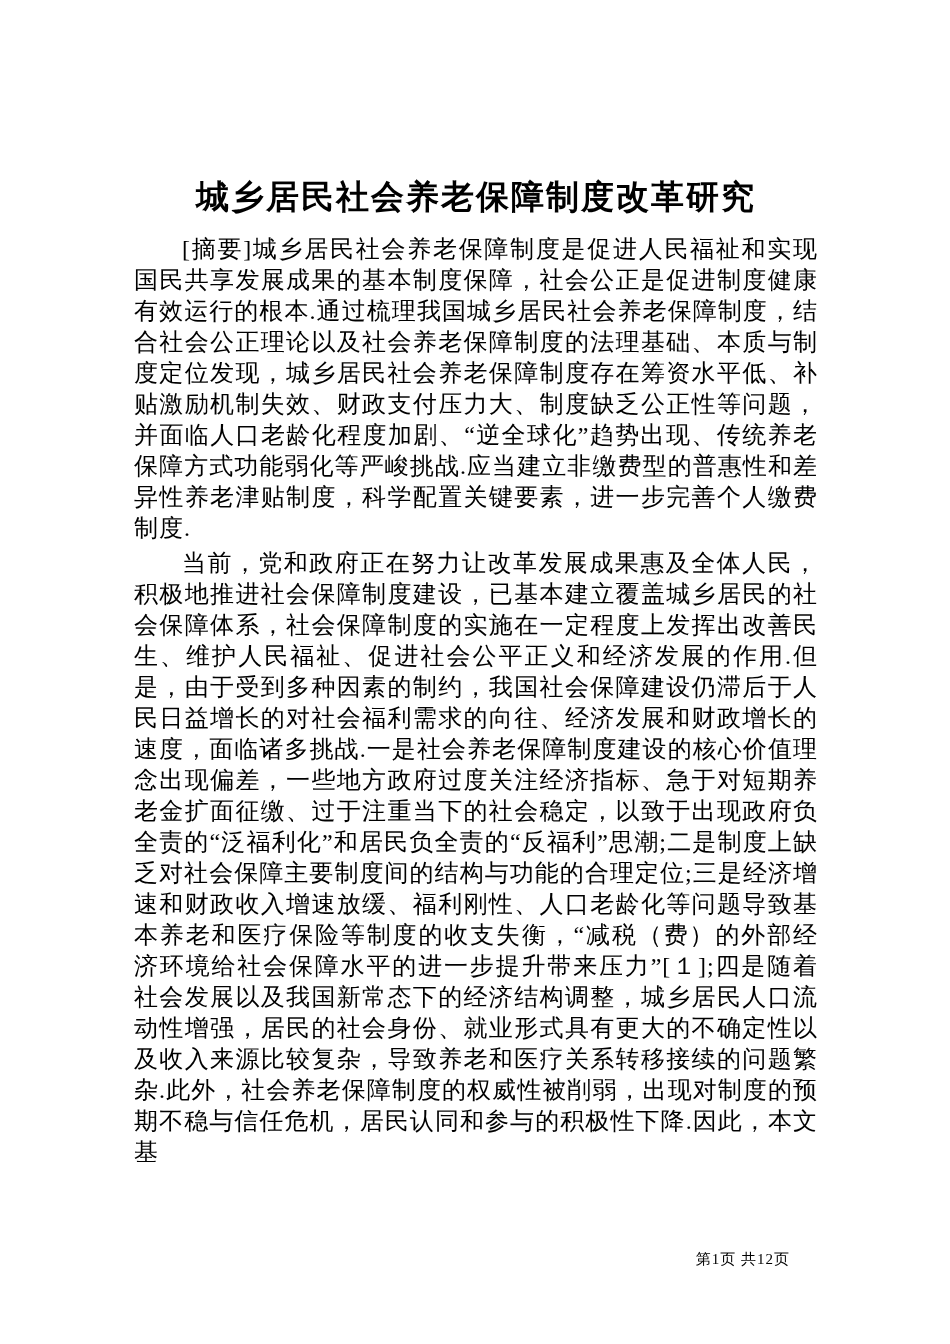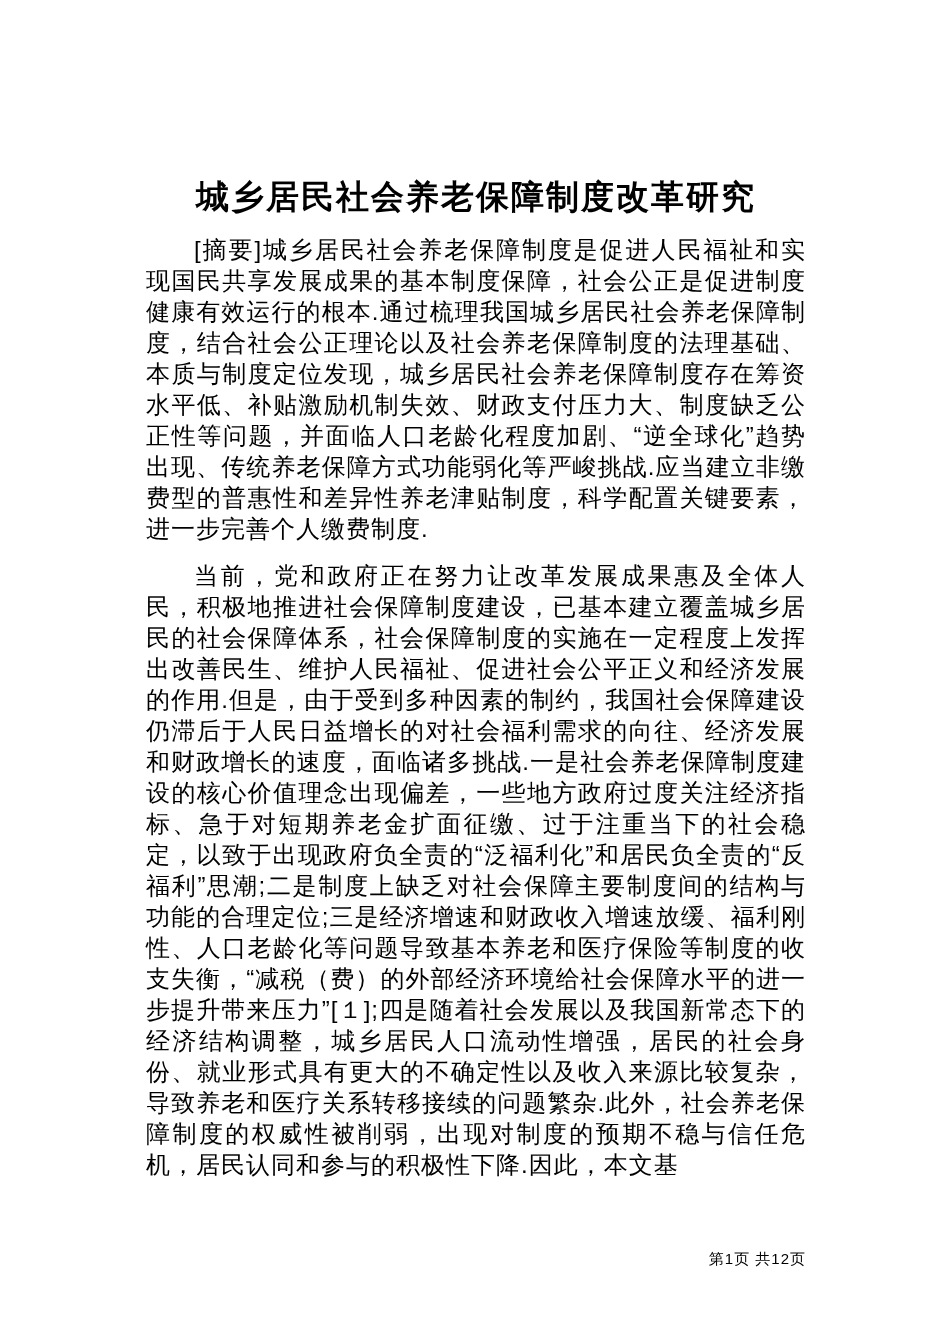--- a/index.html
+++ b/index.html
@@ -6,52 +6,52 @@
     margin: 0;
     padding: 0;
     background: #ffffff;
   }
   .page {
     position: relative;
     width: 950px;
     height: 1344px;
     background: #ffffff;
     color: #000000;
-    font-family: Liberation Sans, sans-serif;
+    font-family: Liberation Serif, serif;
     overflow: hidden;
     box-sizing: border-box;
   }
   .content {
     position: absolute;
     left: 130px;
     top: 176px;
     width: 692px;
   }
   .doc-title {
     margin: 0 0 16px 0;
     font-size: 33px;
     line-height: 42px;
     font-weight: bold;
     text-align: center;
     letter-spacing: 2px;
     white-space: nowrap;
   }
   .para {
-    margin: 16px;
+    margin: 4px;
     font-size: 24px;
     line-height: 31px;
     text-align: justify;
     text-align-last: left;
     text-indent: 2em;
     letter-spacing: 1px;
     word-break: break-all;
   }
   .page-footer {
     position: absolute;
-    right: 144px;
+    right: 160px;
     bottom: 76px;
     font-size: 15px;
     line-height: 18px;
     color: #000000;
     letter-spacing: 1px;
   }
 </style>
 </head>
 <body>
 

